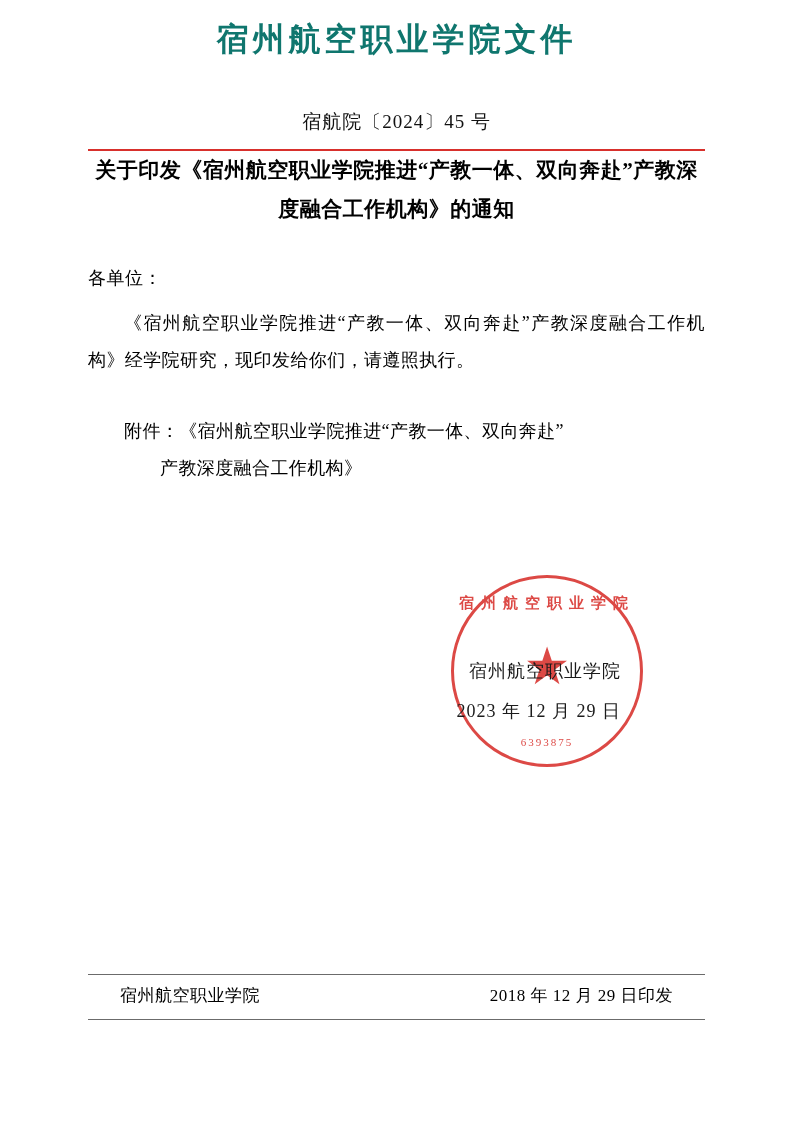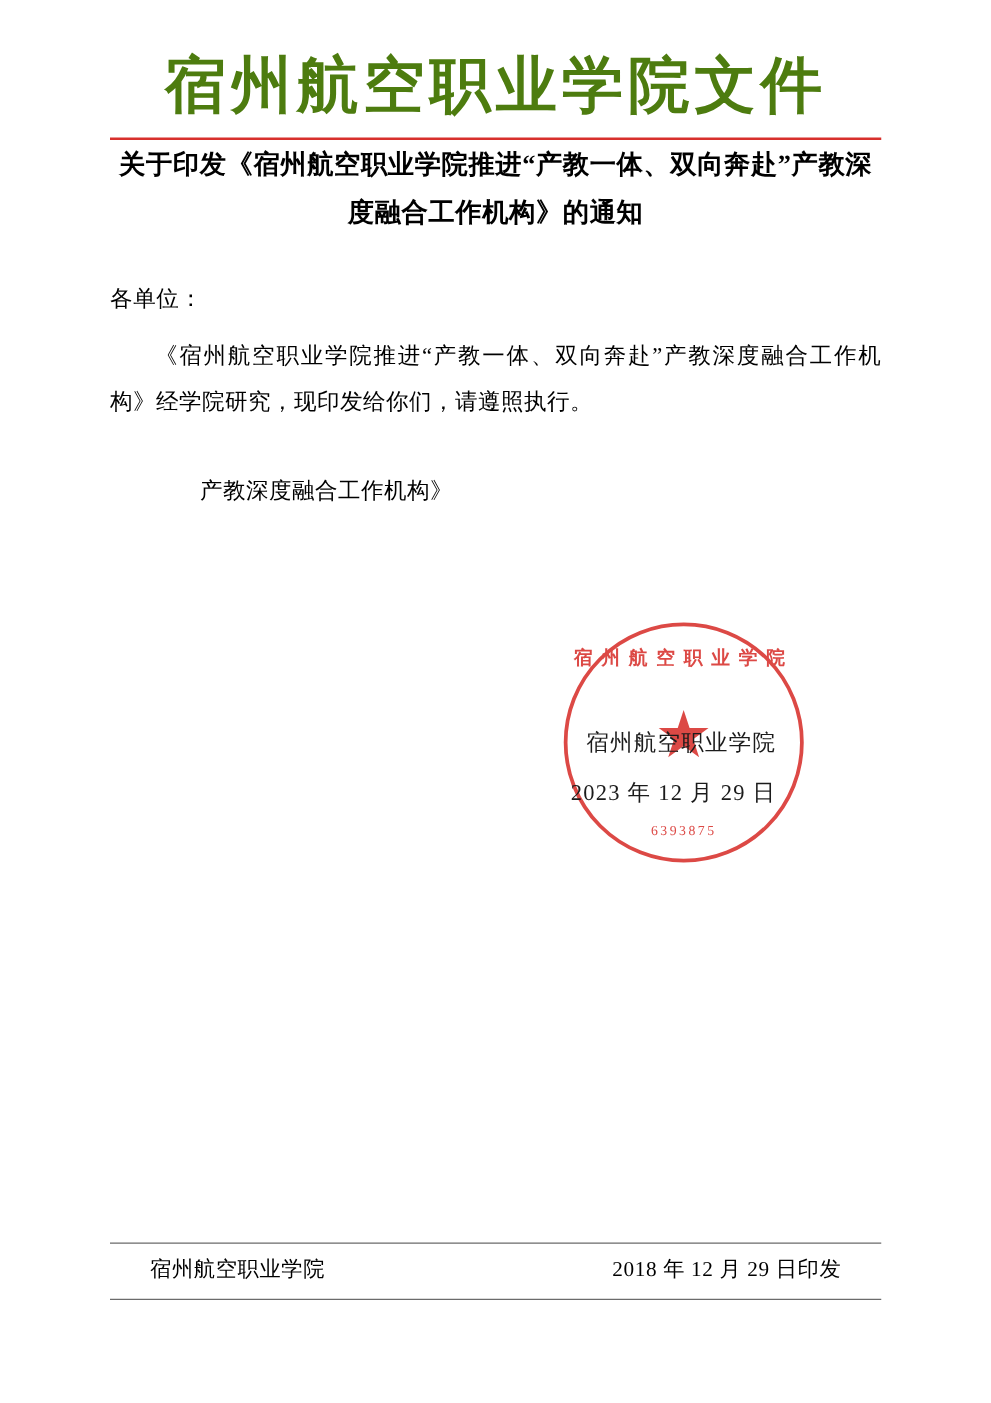--- a/index.html
+++ b/index.html
@@ -31,26 +31,26 @@
     font-weight: bold;
     font-size: 14.5px;
     line-height: 1.55;
     color: #000;
     letter-spacing: 0.2px;
     text-align: left;
   }
 
   
   .doc-masthead {
-    margin-top: 42px;
-    text-align: center;
-    color: #4d7c0f;
+    margin-top: 22px;
+    text-align: center;
+    color: #0f766e;
     font-family: "Liberation Serif", "DejaVu Serif", serif;
     font-weight: bold;
-    font-size: 49px;
+    font-size: 32px;
     letter-spacing: 4px;
     line-height: 1.1;
   }
 
   
   .doc-number {
     margin-top: 52px;
     text-align: center;
     font-size: 19px;
     letter-spacing: 1px;
@@ -205,30 +205,32 @@
   }
 </style>
 </head>
 <body>
 
 <div class="page">
 
 
   <div class="doc-masthead">宿州航空职业学院文件</div>
 
+  <div class="doc-number">宿航院〔2024〕45 号</div>
 
   <div class="red-rule"></div>
 
   <div class="doc-title">关于印发《宿州航空职业学院推进“产教一体、双向奔赴”产教深度融合工作机构》的通知</div>
 
   <div class="salutation">各单位：</div>
 
   <div class="body-para">《宿州航空职业学院推进“产教一体、双向奔赴”产教深度融合工作机构》经学院研究，现印发给你们，请遵照执行。</div>
 
   <div class="attachment-block">
+    <div class="attachment-line-1">附件：《宿州航空职业学院推进“产教一体、双向奔赴”</div>
     <div class="attachment-line-2">产教深度融合工作机构》</div>
   </div>
 
   <div class="sign-area">
     <div class="seal">
       <div class="seal-inner">
         <div class="seal-top-text">宿州航空职业学院</div>
         <div class="seal-star">★</div>
         <div class="seal-bottom-text">6393875</div>
       </div>

